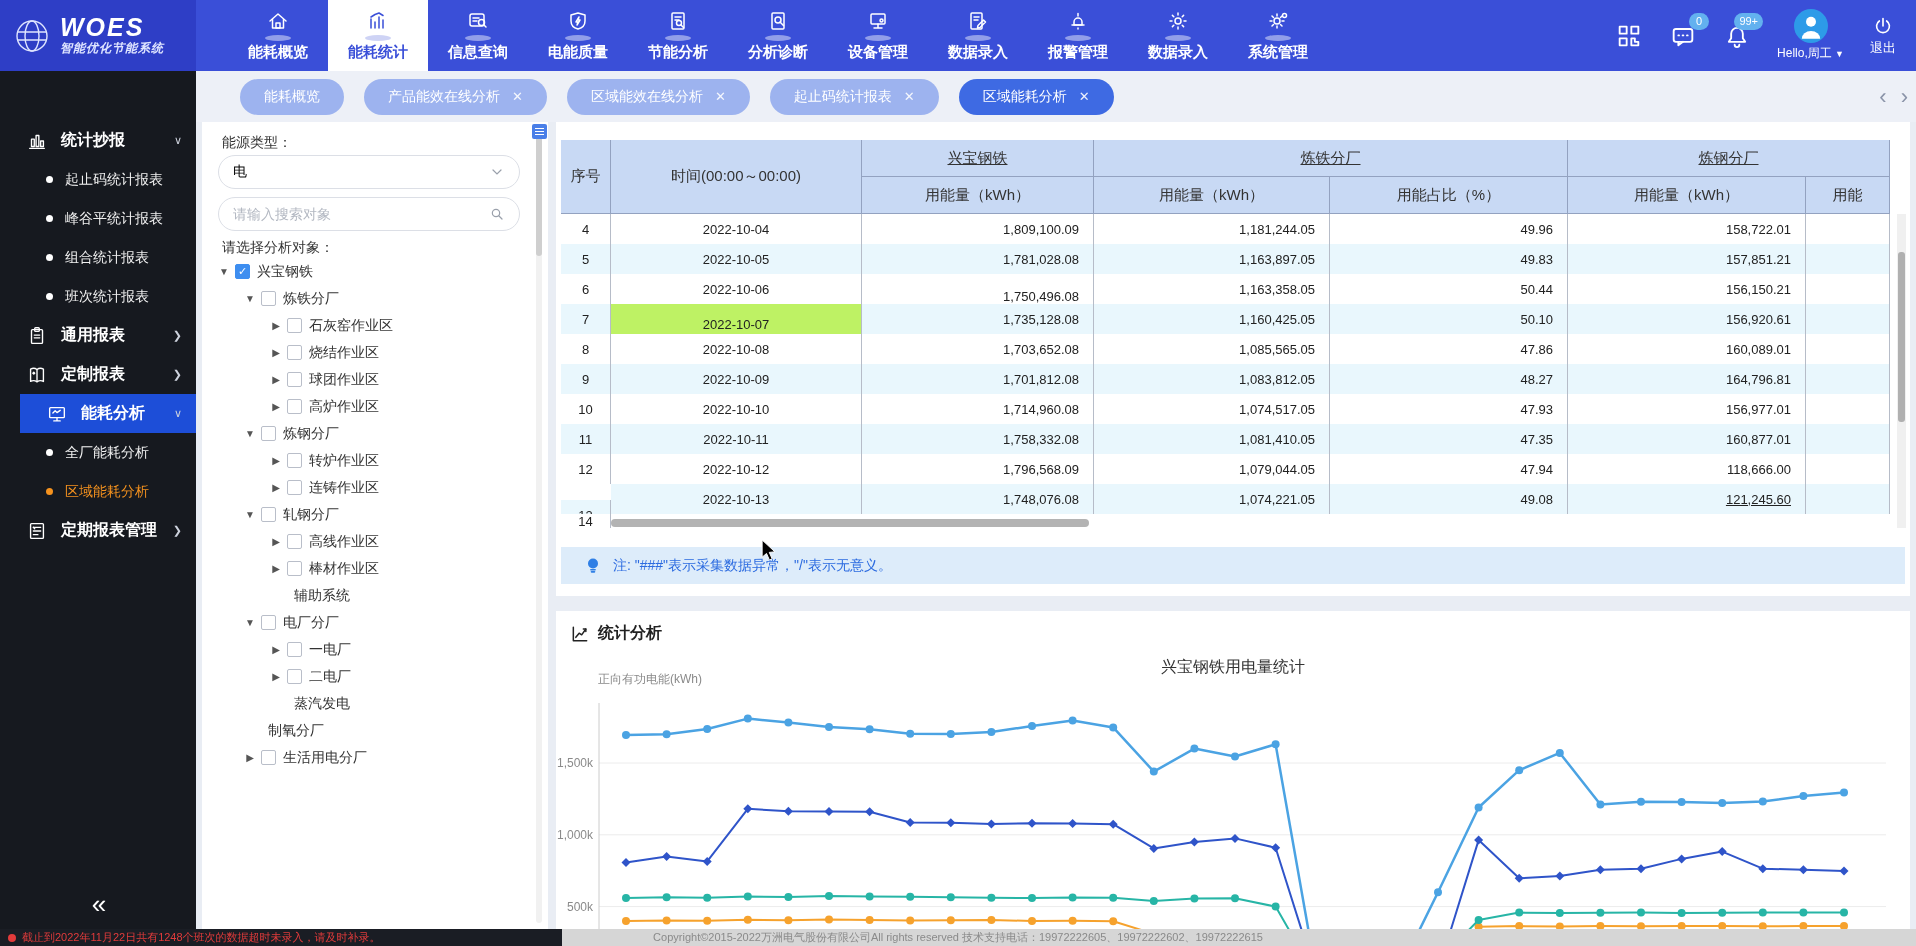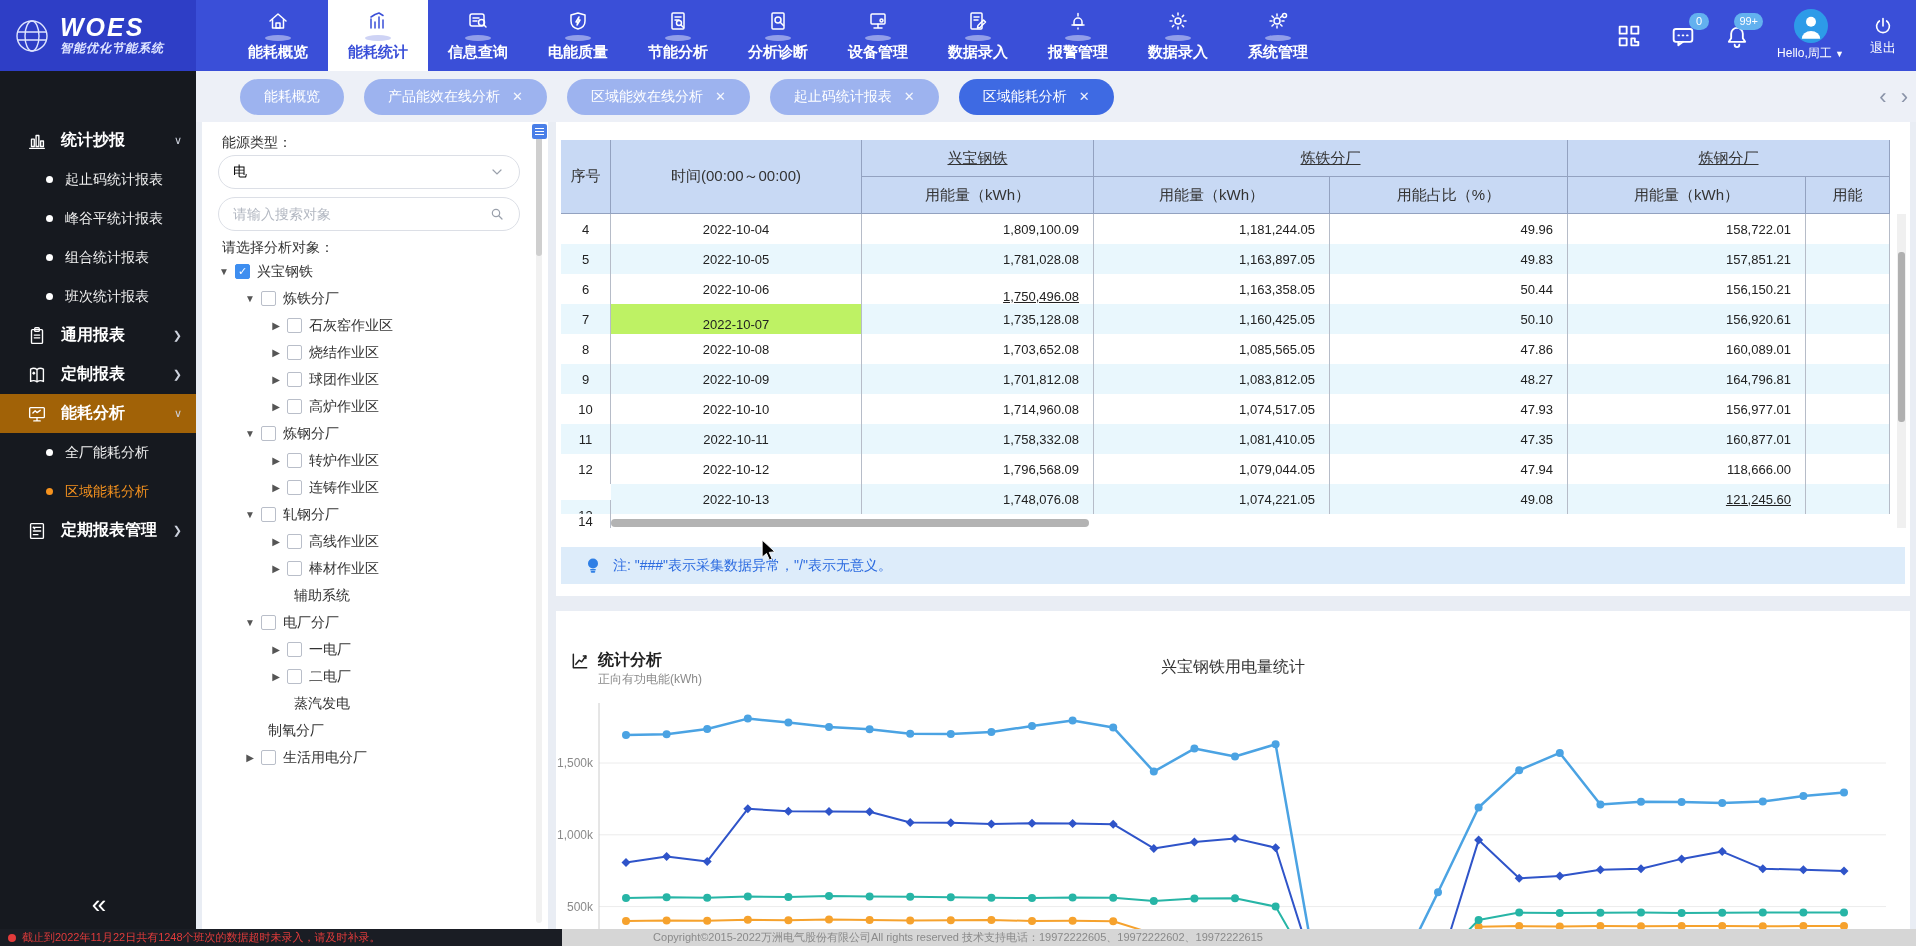--- a/index.html
+++ b/index.html
@@ -40,21 +40,21 @@
   .tab-close { margin-left:12px; font-size:13px; opacity:.9; }
   .tab-arrows { position:absolute; right:8px; top:0; height:51px; display:flex; align-items:center; gap:14px; color:#8a93a8; font-size:22px; }
   .tab-arrows span { cursor:pointer; }
 
   
   .sidebar { position:absolute; left:0; top:71px; width:196px; height:875px; background:#16191f; z-index:20; padding-top:50px; }
   .sb-item { height:39px; display:flex; align-items:center; position:relative; color:#fff; cursor:pointer; }
   .sb-item.group .sb-ic { width:22px; height:22px; margin-left:26px; }
   .sb-item.group .sb-ic svg { width:22px; height:22px; stroke:#fff; fill:none; stroke-width:1.5; stroke-linecap:round; stroke-linejoin:round; }
   .sb-item.group .sb-label { margin-left:13px; font-size:16px; font-weight:bold; }
-  .sb-item.group.active { background:#a16207; }
+  .sb-item.group.active { background:#1d4ed8;margin-left:20px; }
   .sb-chev { position:absolute; right:14px; font-size:11px; color:#cdd2dd; }
   .sb-item.sub .dot { width:7px; height:7px; border-radius:50%; background:#fff; margin-left:46px; }
   .sb-item.sub .sb-label { margin-left:12px; font-size:14px; color:#f0f0f0; }
   .sb-item.sub.orange .dot { background:#f5921e; }
   .sb-item.sub.orange .sb-label { color:#f5921e; }
   .sb-collapse { position:absolute; left:0; bottom:26px; width:196px; text-align:center; color:#fff; font-size:26px; cursor:pointer; letter-spacing:-2px; }
 
   
   .workspace { position:absolute; left:196px; top:122px; width:1720px; height:807px; background:#e9edf4; }
 
@@ -88,21 +88,21 @@
   .bc.right { justify-content:flex-end; padding-right:14px; }
   .hscroll { position:absolute; left:55px; top:397px; width:478px; height:8px; background:#b3b3b3; border-radius:4px; cursor:pointer; }
   .vscroll { position:absolute; left:1341px; top:92px; width:9px; height:314px; background:#f0f0f0; }
   .vscroll-thumb { position:absolute; left:1px; top:38px; width:7px; height:170px; background:#b0b0b0; border-radius:3px; cursor:pointer; }
   .note { position:absolute; left:5px; top:425px; width:1344px; height:37px; background:#ddecfa; display:flex; align-items:center; }
   .note svg { width:20px; height:20px; margin-left:22px; }
   .note-text { margin-left:10px; font-size:14px; color:#2c6be0; }
 
   
   .stats-card { position:absolute; left:556px; top:611px; width:1354px; height:318px; background:#fff; overflow:hidden; z-index:4; }
-  .stats-head { position:absolute; left:14px; top:12px; display:flex; align-items:center;margin-top:27px; }
+  .stats-head { position:absolute; left:14px; top:12px; display:flex; align-items:center; }
   .stats-head svg { width:20px; height:20px; stroke:#222; fill:none; stroke-width:1.8; stroke-linecap:round; stroke-linejoin:round; }
   .stats-title { margin-left:8px; font-size:16px; font-weight:bold; color:#222; }
   .chart-title { position:absolute; left:0; top:46px; width:100%; text-align:center; font-size:16px; color:#333; }
   .chart-ylabel { position:absolute; left:42px; top:60px; font-size:12px; color:#8a8a8a; }
 
   
   .footer { position:absolute; left:0; top:929px; width:1916px; height:17px; background:#d6d6d6; z-index:40; }
   .copyright { position:absolute; left:0; top:0; width:100%; height:17px; text-align:center; font-size:11px; color:#8a8a8a; line-height:17px; }
   .warnbar { position:absolute; left:0; top:0; width:562px; height:17px; background:#1a1d24; display:flex; align-items:center; }
   .warn-dot { width:8px; height:8px; border-radius:50%; background:#e23b3b; margin-left:8px; flex:0 0 auto; }
@@ -565,21 +565,21 @@
         <div class="bc center" style="left: 50px; top: 104px; width: 251px; height: 30px; background: rgb(233, 247, 253);">2022-10-05</div>
         <div class="bc right" style="left: 301px; top: 104px; width: 232px; height: 30px; background: rgb(233, 247, 253);">1,781,028.08</div>
         <div class="bc right" style="left: 533px; top: 104px; width: 236px; height: 30px; background: rgb(233, 247, 253);">1,163,897.05</div>
         <div class="bc right" style="left: 769px; top: 104px; width: 238px; height: 30px; background: rgb(233, 247, 253);">49.83</div>
         <div class="bc right" style="left: 1007px; top: 104px; width: 238px; height: 30px; background: rgb(233, 247, 253);">157,851.21</div>
         <div class="bc right" style="left: 1245px; top: 104px; width: 84px; height: 30px; background: rgb(233, 247, 253);"></div>
       </div>
       <div>
         <div class="bc center" style="left: 0px; top: 134px; width: 50px; height: 30px; background: rgb(255, 255, 255);">6</div>
         <div class="bc center" style="left: 50px; top: 134px; width: 251px; height: 30px; background: rgb(255, 255, 255);">2022-10-06</div>
-        <div class="bc right" style="left: 301px; top: 134px; width: 232px; height: 44px; background: rgb(255, 255, 255); text-decoration: underline;">1,750,496.08</div>
+        <div class="bc right" style="left: 301px; top: 134px; width: 232px; height: 44px; background: rgb(255, 255, 255);">1,750,496.08</div>
         <div class="bc right" style="left: 533px; top: 134px; width: 236px; height: 30px; background: rgb(255, 255, 255);">1,163,358.05</div>
         <div class="bc right" style="left: 769px; top: 134px; width: 238px; height: 30px; background: rgb(255, 255, 255);">50.44</div>
         <div class="bc right" style="left: 1007px; top: 134px; width: 238px; height: 30px; background: rgb(255, 255, 255);">156,150.21</div>
         <div class="bc right" style="left: 1245px; top: 134px; width: 84px; height: 30px; background: rgb(255, 255, 255);"></div>
       </div>
       <div>
         <div class="bc center" style="left: 0px; top: 164px; width: 50px; height: 30px; background: rgb(233, 247, 253);">7</div>
         <div class="bc center" style="left: 50px; top: 164px; width: 251px; height: 40px; background: #bef264;">2022-10-07</div>
         <div class="bc right" style="left: 301px; top: 164px; width: 232px; height: 30px; background: rgb(233, 247, 253);">1,735,128.08</div>
         <div class="bc right" style="left: 533px; top: 164px; width: 236px; height: 30px; background: rgb(233, 247, 253);">1,160,425.05</div>

